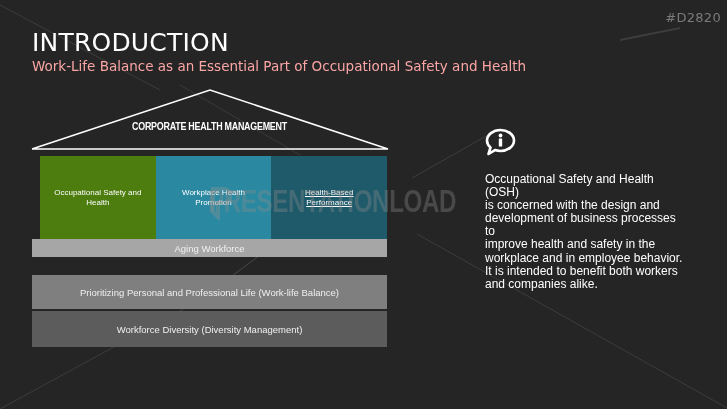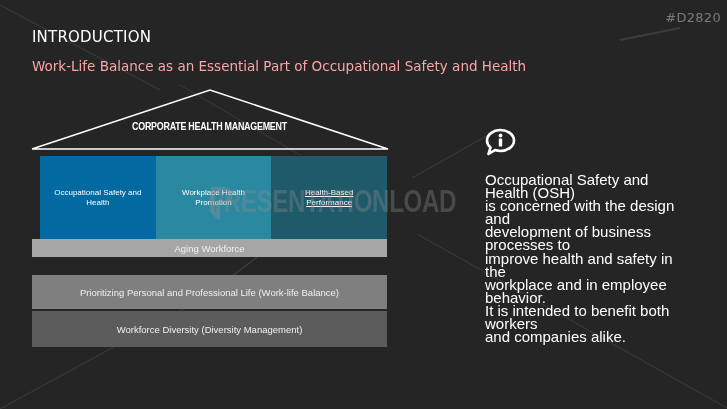--- a/index.html
+++ b/index.html
@@ -1,29 +1,29 @@
 <!DOCTYPE html>
 <html><head>
 <meta charset="utf-8">
 <style>
   html,body{margin:0;padding:0;}
   body{width:727px;height:409px;background:#252525;position:relative;overflow:hidden;font-family:"DejaVu Sans","Liberation Sans",sans-serif;}
   .bg-lines{position:absolute;left:0;top:0;width:727px;height:409px;}
   .slide-id{position:absolute;right:6px;top:10px;font-size:13px;color:#7a7a7a;letter-spacing:0.3px;}
-  .title{position:absolute;left:32px;top:28px;font-size:15px;color:#ffffff;letter-spacing:0.2px;}
+  .title{position:absolute;left:32px;top:28px;font-size:25px;color:#ffffff;letter-spacing:0.2px;}
   .subtitle{position:absolute;left:32px;top:58px;font-size:13.5px;color:#fca5a5;}
   .roof{position:absolute;left:30px;top:88px;width:360px;height:64px;}
   .roof-label{position:absolute;left:32px;top:120px;width:355px;text-align:center;font-family:"Liberation Sans",sans-serif;font-weight:bold;font-size:10.5px;color:#ffffff;letter-spacing:-0.3px;transform:scaleX(0.85);}
   .pillars{position:absolute;left:32px;top:156px;width:355px;height:83px;display:flex;}
   .pillar{flex:1;display:flex;align-items:center;justify-content:center;text-align:center;color:#ffffff;font-family:"Liberation Sans",sans-serif;font-size:8px;line-height:10px;padding:0 12px;}
   .layer{position:absolute;left:32px;width:355px;display:flex;align-items:center;justify-content:center;color:#f0f0f0;font-family:"Liberation Sans",sans-serif;font-size:9.5px;}
   .watermark{position:absolute;left:208px;top:184px;font-family:"Liberation Sans",sans-serif;font-weight:bold;font-size:31px;color:rgba(140,140,140,0.35);letter-spacing:-0.5px;transform:scaleX(0.78);transform-origin:left center;white-space:nowrap;}
   .wm-logo{position:absolute;left:210px;top:186px;width:22px;height:34px;}
   .info-icon{position:absolute;left:485px;top:128px;width:31px;height:28px;}
-  .info-text{position:absolute;left:485px;top:173px;width:200px;font-family:"Liberation Sans",sans-serif;font-size:15px;line-height:13.1px;color:#ffffff;white-space:pre-line;}
+  .info-text{position:absolute;left:485px;top:173px;width:200px;font-family:"Liberation Sans",sans-serif;font-size:12px;line-height:13.1px;color:#ffffff;white-space:pre-line;}
 </style>
 </head>
 <body>
 
 <svg class="bg-lines" viewBox="0 0 727 409">
   <line x1="0" y1="5" x2="160" y2="90" stroke="#3d3d3d" stroke-width="1"></line>
   <line x1="180" y1="85" x2="300" y2="155" stroke="#3a3a3a" stroke-width="1"></line>
   <line x1="412" y1="178" x2="488" y2="135" stroke="#3d3d3d" stroke-width="1"></line>
   <line x1="417" y1="234" x2="727" y2="408" stroke="#3d3d3d" stroke-width="1"></line>
   <line x1="0" y1="409" x2="200" y2="300" stroke="#3d3d3d" stroke-width="1"></line>
@@ -34,21 +34,21 @@
 <div class="slide-id">#D2820</div>
 <div class="title">INTRODUCTION</div>
 <div class="subtitle">Work-Life Balance as an Essential Part of Occupational Safety and Health</div>
 
 <svg class="roof" viewBox="0 0 360 64">
   <polyline points="2,61 180,2 358,61 2,61" fill="none" stroke="#ffffff" stroke-width="1.6" stroke-linejoin="miter"></polyline>
 </svg>
 <div class="roof-label">CORPORATE HEALTH MANAGEMENT</div>
 
 <div class="pillars">
-  <div class="pillar" style="background:#0369a1;margin-left:8px;">Occupational Safety and Health</div>
+  <div class="pillar" style="background:#4d7c0f;margin-left:8px;">Occupational Safety and Health</div>
   <div class="pillar" style="background:#2a89a1;">Workplace Health Promotion</div>
   <div class="pillar" style="background:#1e5a6a;text-decoration:underline;">Health-Based Performance</div>
 </div>
 
 <div class="layer" style="top:239px;height:18px;background:#a6a6a6;">Aging Workforce</div>
 <div class="layer" style="top:275px;height:34px;background:#7f7f7f;">Prioritizing Personal and Professional Life (Work-life Balance)</div>
 <div class="layer" style="top:311px;height:36px;background:#5c5c5c;">Workforce Diversity (Diversity Management)</div>
 
 <svg class="wm-logo" viewBox="0 0 22 34">
   <path d="M3 3 H14 A7 7 0 0 1 14 17 H8 V31 L3 26 Z" fill="none" stroke="rgba(150,150,150,0.35)" stroke-width="4"></path>

